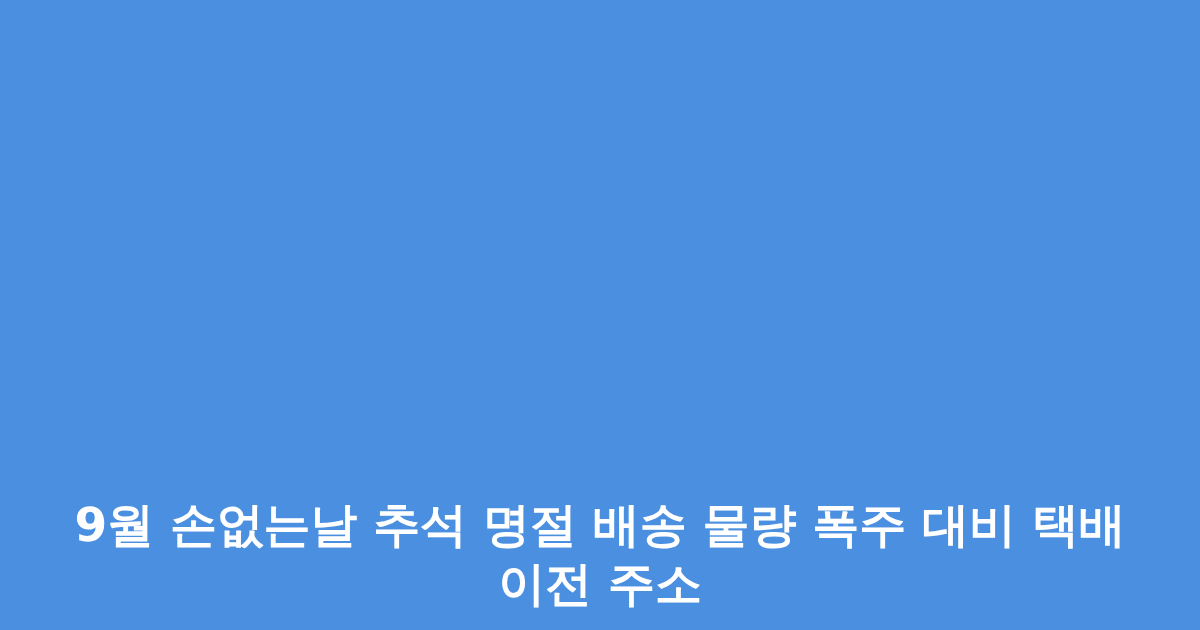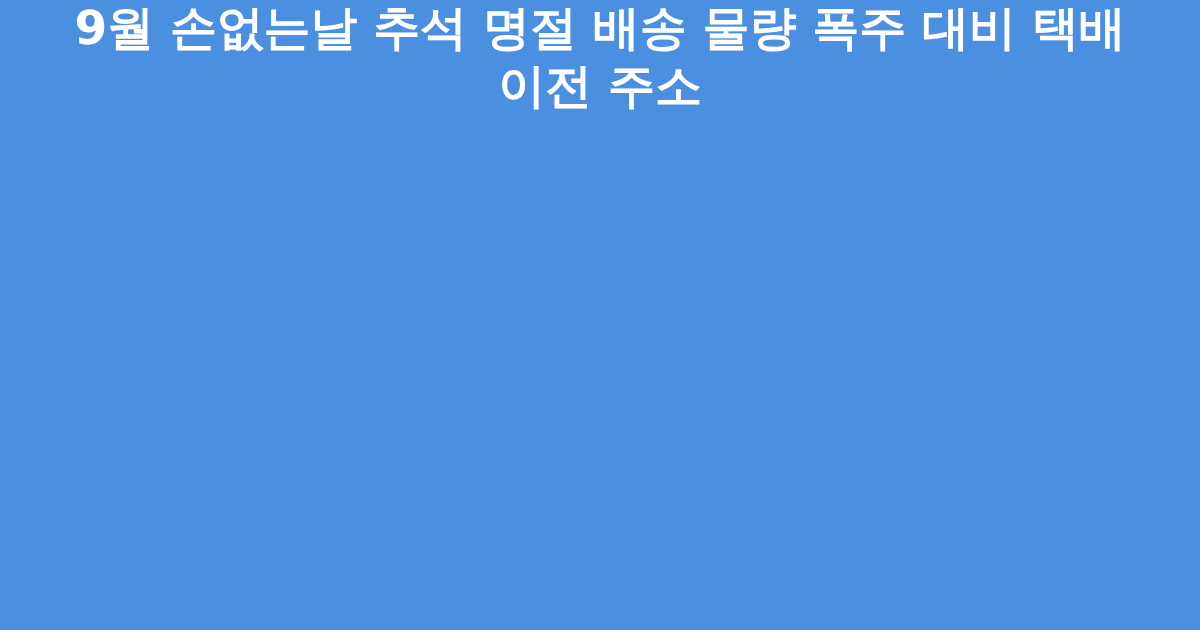--- a/index.html
+++ b/index.html
@@ -16,23 +16,23 @@
     background: #4a8fe0;
   }
 
   .og-card {
     position: relative;
     box-sizing: border-box;
     width: 1200px;
     height: 630px;
     background-color: #4a8fe0;
     display: flex;
-    align-items: flex-start;
+    align-items: flex-end;
     justify-content: center;
-    padding: 0 68px;
+    padding: 16px 68px;
   }
 
   .og-card__inner {
     width: 100%;
     max-width: 1064px;
     display: block;
   }
 
   .og-card__title {
     margin: 0;

